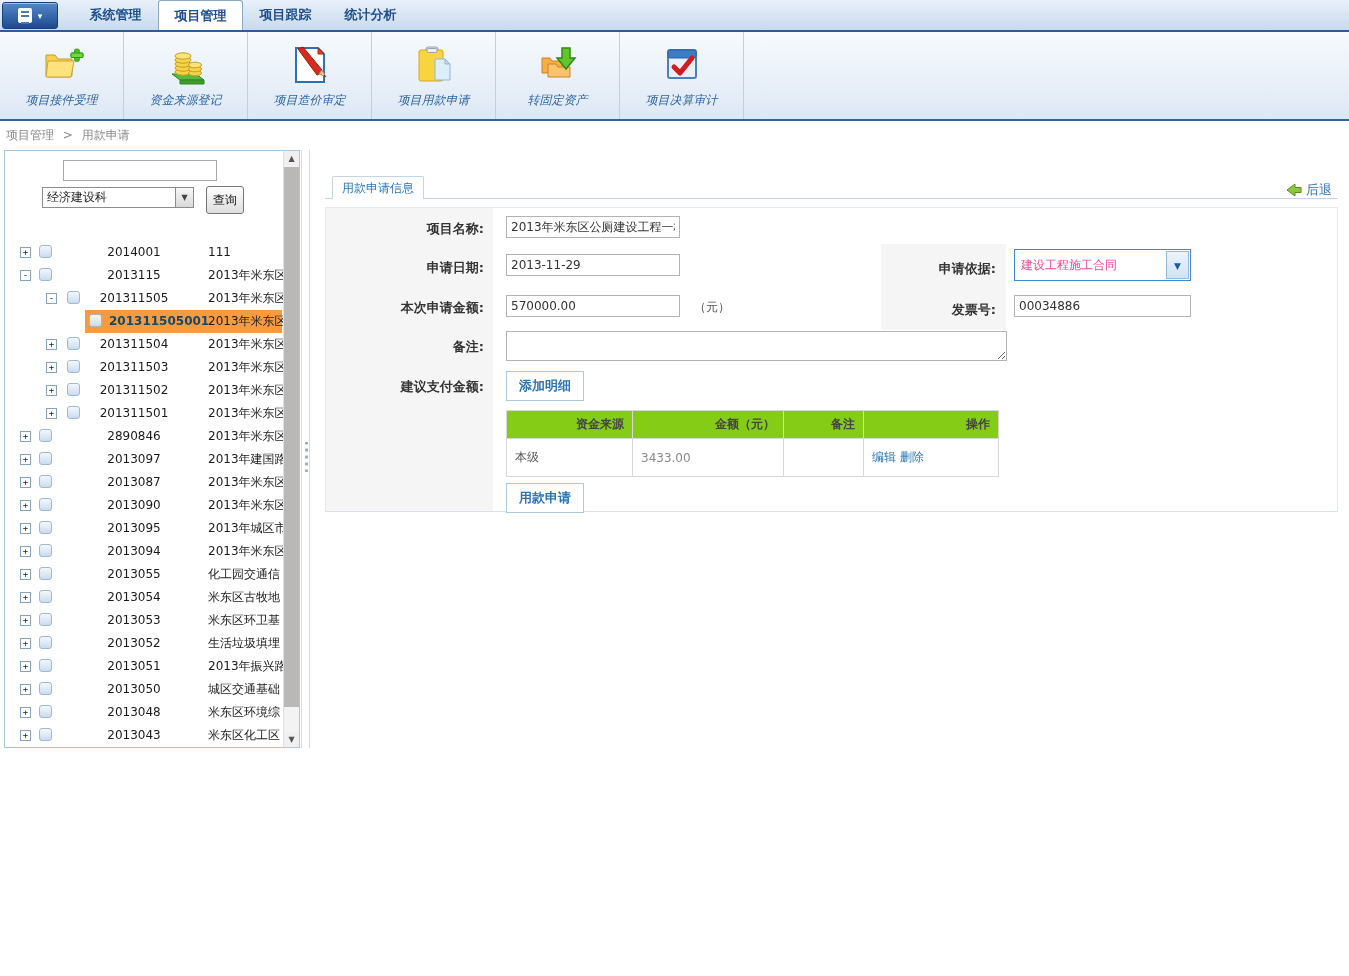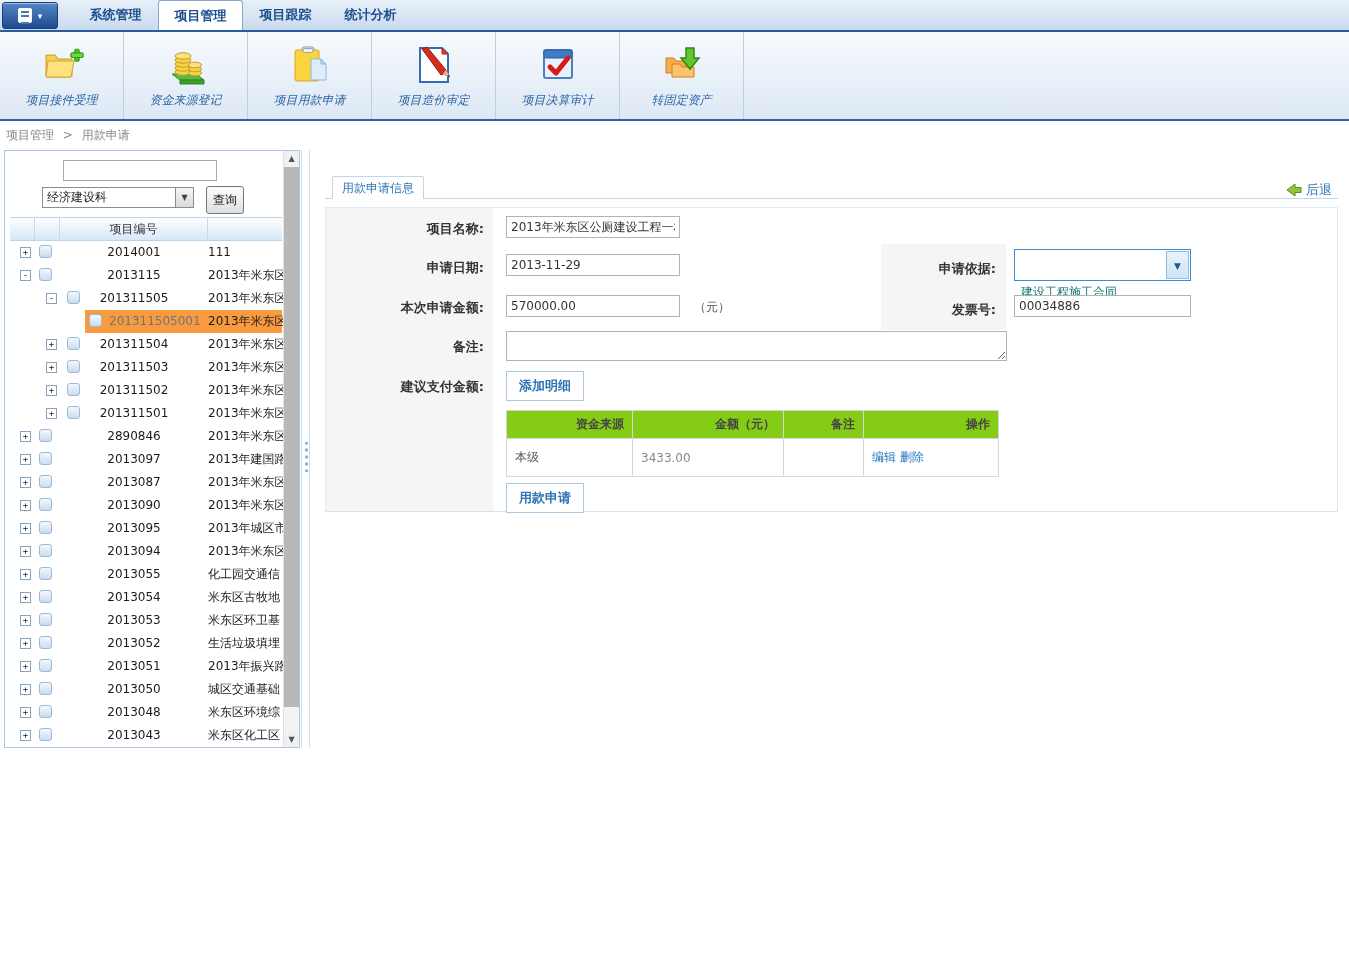--- a/index.html
+++ b/index.html
@@ -43,21 +43,21 @@
     background:linear-gradient(#fefefe,#d7e7f8); border-top:1px solid #bcd4ec; border-bottom:1px solid #bcd4ec; }
   .tree-header .th { border-right:1px solid #c3d9ef; height:100%; line-height:22px; text-align:center; color:#333; font-size:12px; }
   .th.c1 { width:25px; } .th.c2 { width:25px; } .th.c3 { width:148px; } .th.c4 { flex:1; border-right:none; }
   .tree-body { position:absolute; left:0; top:0; right:17px; bottom:0; }
   .trow { position:absolute; left:0; height:23px; width:100%; }
   .trow .hl { position:absolute; left:80px; right:0; top:0; height:23px; background:#f89b40; }
   .trow .exp { position:absolute; top:6px; width:11px; height:11px; background:#fff; border:1px solid #86a4c2; color:#222; font-size:9px; line-height:9px; text-align:center; font-family:"DejaVu Sans Mono","Liberation Mono",monospace; cursor:pointer; }
   .trow .cb { position:absolute; top:4px; width:13px; height:13px; border:1px solid #9db9d6; border-radius:3px; background:linear-gradient(#f3f8fd,#cadcf0); cursor:pointer; }
   .trow .tid { position:absolute; left:55px; width:148px; line-height:23px; text-align:center; color:#1a1a1a; }
   .trow.lvl2 .tid { left:104px; width:auto; text-align:left; }
-  .trow .tid.red { color:#737373; font-weight:normal; }
+  .trow .tid.red { color:#0c4a6e; font-weight:bold; }
   .trow .tname { position:absolute; left:203px; width:76px; line-height:23px; color:#1a1a1a; white-space:nowrap; overflow:hidden; }
   .vscroll { position:absolute; right:0; top:0; bottom:0; width:16px; background:#f3f3f3; border-left:1px solid #e0e0e0; cursor:pointer; }
   .sb-up,.sb-down { position:absolute; left:0; right:0; height:15px; text-align:center; font-size:8px; line-height:15px; color:#555; background:#f0f0f0; }
   .sb-up { top:0; } .sb-down { bottom:0; }
   .sb-thumb { position:absolute; left:0; right:0; top:16px; height:540px; background:#b9b8b7; }
 
   
   .splitter { position:absolute; left:301px; top:150px; width:9px; height:598px; background:#fff; border-left:1px solid #cbdff2; border-right:1px solid #cbdff2; cursor:col-resize; }
   .grip { position:absolute; left:3px; top:292px; width:3px; height:30px;
     background:radial-gradient(circle 1.5px, #8fadd0 1.4px, transparent 1.5px) center/3px 7px repeat-y; }
@@ -70,21 +70,21 @@
   .form-panel { position:absolute; left:325px; top:207px; width:1013px; height:305px; background:#fff; border:1px solid #e2eaf2; border-bottom:1px solid #d5e2ef; }
   .label-col { position:absolute; left:0; top:0; width:167px; height:100%; background:#f5f5f6; }
   .label-col-right { position:absolute; left:555px; top:36px; width:125px; height:86px; background:#f5f5f6; }
   .f-label { position:absolute; left:0; width:158px; text-align:right; font-size:13px; font-weight:bold; color:#333; }
   .f-label-r { position:absolute; left:555px; width:115px; text-align:right; font-size:13px; font-weight:bold; color:#333; }
   .f-input { position:absolute; height:22px; border:1px solid #b3b3b3; font-size:12px; padding:0 4px; color:#333; background:#fff; font-family:inherit; }
   .f-unit { position:absolute; left:368px; top:91px; font-size:12px; color:#555; }
   .f-textarea { position:absolute; left:180px; top:123px; width:501px; height:30px; border:1px solid #b3b3b3; font-size:12px; padding:2px 4px; resize:both; font-family:inherit; }
   .blue-btn { position:absolute; background:#fff; border:1px solid #abc9e1; color:#2e74b5; font-weight:bold; font-size:13px; padding:5px 12px; cursor:pointer; font-family:inherit; }
   .f-select { position:absolute; left:688px; top:41px; width:177px; height:32px; border:1px solid #3c8bd4; background:#fff; cursor:pointer; }
-  .f-select .sel-text { position:absolute; left:6px; top:0; line-height:30px; font-size:12px; color:#0f766e;margin-top:27px; }
+  .f-select .sel-text { position:absolute; left:6px; top:0; line-height:30px; font-size:12px; color:#ec4899; }
   .f-select .sel-btn { position:absolute; right:1px; top:1px; bottom:1px; width:23px; background:linear-gradient(#eaf3fb,#cfe4f6); border:1px solid #8fbde6; text-align:center; line-height:28px; font-size:9px; color:#1c5ba0; }
 
   .detail-table { position:absolute; left:180px; top:202px; border-collapse:collapse; font-size:12px; }
   .detail-table th { background:#84cc16; border:1px solid #d8d8d8; text-align:right; padding:5px 8px; color:#444; font-weight:bold; }
   .detail-table td { border:1px solid #d8d8d8; padding:10px 8px; color:#555; text-align:left; }
   .detail-table td.amt { color:#8a8a8a; }
   .lnk { color:#2577b8; cursor:pointer; margin-right:4px; text-decoration:none; }
 </style>
 </head>
 <body>
@@ -135,83 +135,77 @@
               <ellipse cx="31" cy="26" rx="6.5" ry="2.8"></ellipse>
               <ellipse cx="31" cy="22" rx="6.5" ry="2.8" fill="#fbe27c"></ellipse>
             </g>
           </svg>
         </span>
         <span class="tb-label">资金来源登记</span>
       </div>
       <div class="tb-item">
         <span class="tb-icon">
           <svg width="44" height="44" viewBox="0 0 44 44">
+            <path d="M8 5 h22 l6 6 v28 H8 Z" fill="#ffffff" stroke="#2f6fb8" stroke-width="2"></path>
+            <path d="M30 5 l6 6 h-6 Z" fill="#e23c24" stroke="#b22414"></path>
+            <polygon points="10,6 15,4 34,27 31,31 29,32" fill="#d62b1e" stroke="#9c1d12"></polygon>
+            <polygon points="31,31 34,27 38,34" fill="#f2bb93" stroke="#c88c5a"></polygon>
+            <polygon points="36.5,31.5 38,34 35.4,33.4" fill="#5a3620"></polygon>
+          </svg>
+        </span>
+        <span class="tb-label">项目造价审定</span>
+      </div>
+      <div class="tb-item">
+        <span class="tb-icon">
+          <svg width="44" height="44" viewBox="0 0 44 44">
             <rect x="14" y="4" width="12" height="7" rx="2" fill="#dde3e9" stroke="#99a2ac"></rect>
             <rect x="7" y="7" width="24" height="31" rx="2" fill="#f9d43f" stroke="#d8a61e"></rect>
             <rect x="15" y="5.5" width="10" height="4" rx="1.5" fill="#eef1f4" stroke="#99a2ac"></rect>
             <path d="M23 16 h10 l5 5 v16 H23 Z" fill="#ddeefb" stroke="#8fb6d8"></path>
             <path d="M33 16 l5 5 h-5 Z" fill="#b8d8f0" stroke="#8fb6d8"></path>
           </svg>
         </span>
         <span class="tb-label">项目用款申请</span>
       </div>
       <div class="tb-item">
         <span class="tb-icon">
           <svg width="44" height="44" viewBox="0 0 44 44">
-            <path d="M8 5 h22 l6 6 v28 H8 Z" fill="#ffffff" stroke="#2f6fb8" stroke-width="2"></path>
-            <path d="M30 5 l6 6 h-6 Z" fill="#e23c24" stroke="#b22414"></path>
-            <polygon points="10,6 15,4 34,27 31,31 29,32" fill="#d62b1e" stroke="#9c1d12"></polygon>
-            <polygon points="31,31 34,27 38,34" fill="#f2bb93" stroke="#c88c5a"></polygon>
-            <polygon points="36.5,31.5 38,34 35.4,33.4" fill="#5a3620"></polygon>
-          </svg>
-        </span>
-        <span class="tb-label">项目造价审定</span>
+            <path d="M6 15 h8 l2 3 h10 v12 H6 Z" fill="#f5ae4a" stroke="#d08020"></path>
+            <path d="M12 21 h8 l2 3 h12 v10 H12 Z" fill="#f9c46d" stroke="#d08020"></path>
+            <polygon points="26,5 34,5 34,15 39,15 30,26 21,15 26,15" fill="#62c530" stroke="#2f8a10" stroke-width="1.5"></polygon>
+          </svg>
+        </span>
+        <span class="tb-label">转固定资产</span>
       </div>
       <div class="tb-item">
         <span class="tb-icon">
           <svg width="44" height="44" viewBox="0 0 44 44">
             <rect x="8" y="7" width="28" height="28" rx="2" fill="#e8f1fb" stroke="#4a7fc0" stroke-width="2"></rect>
             <rect x="8" y="7" width="28" height="8" rx="2" fill="#3f7cc8" stroke="#2d5f9e"></rect>
             <polyline points="14,24 20,30 32,15" fill="none" stroke="#d41c1c" stroke-width="5" stroke-linecap="round" stroke-linejoin="round"></polyline>
           </svg>
         </span>
         <span class="tb-label">项目决算审计</span>
-      </div>
-      <div class="tb-item">
-        <span class="tb-icon">
-          <svg width="44" height="44" viewBox="0 0 44 44">
-            <path d="M6 15 h8 l2 3 h10 v12 H6 Z" fill="#f5ae4a" stroke="#d08020"></path>
-            <path d="M12 21 h8 l2 3 h12 v10 H12 Z" fill="#f9c46d" stroke="#d08020"></path>
-            <polygon points="26,5 34,5 34,15 39,15 30,26 21,15 26,15" fill="#62c530" stroke="#2f8a10" stroke-width="1.5"></polygon>
-          </svg>
-        </span>
-        <span class="tb-label">转固定资产</span>
       </div>
     </div>
 
   <div class="breadcrumb">
     <span>项目管理</span>
     <span class="sep">&gt;</span>
     <span>用款申请</span>
   </div>
 
   <div class="sidebar">
     <input class="side-search" value="" style="">
     <div class="side-select">
       <span class="sel-text">经济建设科</span>
       <span class="sel-btn">▼</span>
     </div>
     <button class="query-btn">查询</button>
 
-    <div class="tree-header">
-      <div class="th c1"></div>
-      <div class="th c2"></div>
-      <div class="th c3">项目编号</div>
-      <div class="th c4"></div>
-    </div>
     <div class="tree-body">
         <div class="trow" style="top: 90px;">
           <span class="exp" style="left:15px">+</span>
           <span class="cb" style="left:34px"></span>
           <span class="tid">2014001</span>
           <span class="tname">111</span>
         </div>
         <div class="trow" style="top: 113px;">
           <span class="exp" style="left:15px">-</span>
           <span class="cb" style="left:34px"></span>

